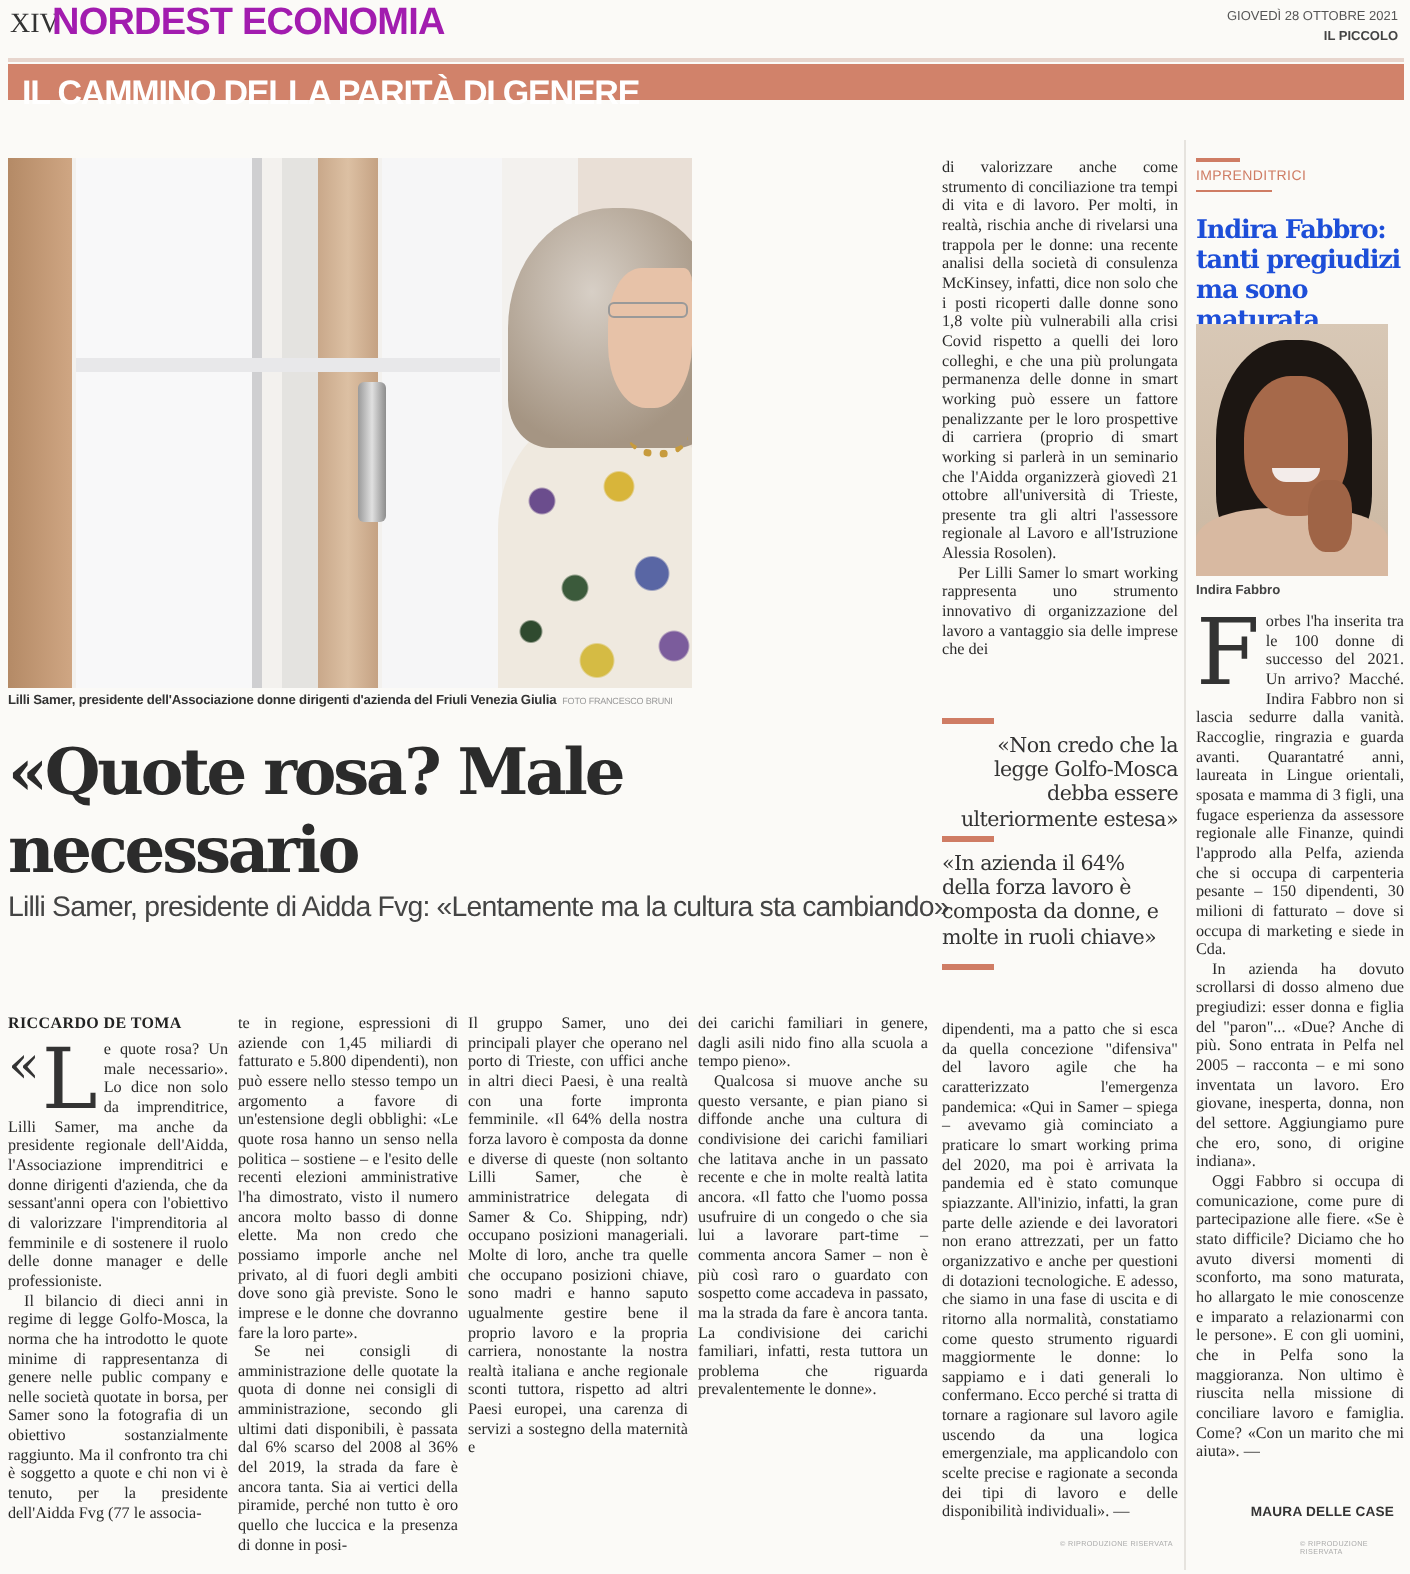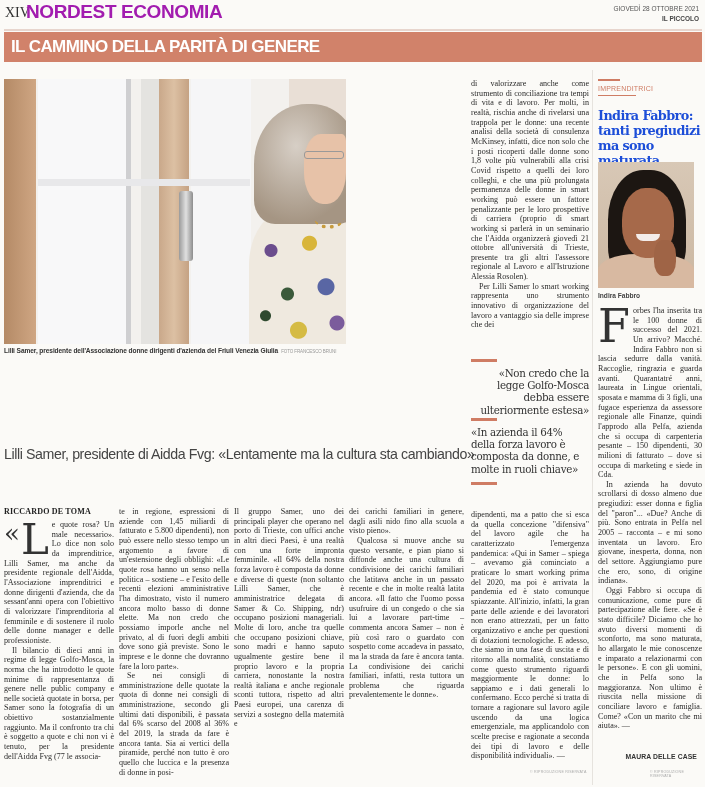--- a/index.html
+++ b/index.html
@@ -8,21 +8,21 @@
 
   
   .masthead { position: absolute; left: 0; top: 0; width: 705px; height: 30px; }
   .page-num { position: absolute; left: 5px; top: 5px; font-family: "Liberation Serif", serif; font-size: 14px; color: #333; }
   .section-name { position: absolute; left: 26px; top: 1px; font-family: "Liberation Sans", sans-serif; font-weight: bold; font-size: 19px; color: #a21caf; letter-spacing: -0.4px; }
   .date { position: absolute; right: 6px; top: 5px; font-family: "Liberation Sans", sans-serif; font-size: 6.5px; color: #555; }
   .paper { position: absolute; right: 6px; top: 15px; font-family: "Liberation Sans", sans-serif; font-size: 6.5px; font-weight: bold; color: #444; }
   .top-rule { position: absolute; left: 4px; top: 29px; width: 698px; height: 2px; background: #e7d5cd; }
 
   
-  .banner { position: absolute; left: 4px; top: 32px; width: 698px; height: 30px; background: #d1826a; }
+  .banner { position: absolute; left: 4px; top: 32px; width: 698px; height: 18px; background: #d1826a; }
   .banner-text { position: absolute; left: 7px; top: 5px; font-family: "Liberation Sans", sans-serif; font-weight: bold; font-size: 17px; color: #fff; letter-spacing: -0.6px; }
 
   
   .photo { position: absolute; left: 4px; top: 79px; width: 342px; height: 265px; overflow: hidden; background: #f3f1ee; }
   .photo .wall-left { position:absolute; left:0; top:0; width:32px; height:265px; background: linear-gradient(90deg,#b48a66,#cfa683); }
   .photo .pane1 { position:absolute; left:34px; top:0; width:92px; height:265px; background:#f8f8f9; }
   .photo .sash { position:absolute; left:122px; top:0; width:5px; height:265px; background:#cfcfd1; }
   .photo .frame1 { position:absolute; left:137px; top:0; width:26px; height:265px; background:#e4e3e0; }
   .photo .wood { position:absolute; left:155px; top:0; width:30px; height:265px; background: linear-gradient(90deg,#c9a88a,#dcc0a3,#c5a283); }
   .photo .pane2 { position:absolute; left:187px; top:0; width:60px; height:265px; background:#f6f6f7; }
@@ -108,21 +108,21 @@
   <div class="hair"></div>
   <div class="face"></div>
   <div class="glasses"></div>
   <div class="necklace"></div>
 </div>
 <div class="caption">
   <span>Lilli Samer, presidente dell'Associazione donne dirigenti d'azienda del Friuli Venezia Giulia</span><span class="credit">FOTO FRANCESCO BRUNI</span>
 </div>
 
 <h1 class="headline">
-  <br>
+  <span>«Quote rosa? Male necessario</span><br>
 </h1>
 <div class="subhead">Lilli Samer, presidente di Aidda Fvg: «Lentamente ma la cultura sta cambiando»</div>
 
 <div class="byline">RICCARDO DE TOMA</div>
 
 <div class="col" style="left:4px; top:520px; width:110px;">
   <p class="dropcap-wrap">
     <span class="dropcap-quote">«</span><span class="dropcap-L">L</span><span>e quote rosa? Un male necessario». Lo dice non solo da imprenditrice, Lilli Samer, ma anche da presidente regionale dell'Aidda, l'Associazione imprenditrici e donne dirigenti d'azienda, che da sessant'anni opera con l'obiettivo di valorizzare l'imprenditoria al femminile e di sostenere il ruolo delle donne manager e delle professioniste.</span>
   </p>
   <p>Il bilancio di dieci anni in regime di legge Golfo-Mosca, la norma che ha introdotto le quote minime di rappresentanza di genere nelle public company e nelle società quotate in borsa, per Samer sono la fotografia di un obiettivo sostanzialmente raggiunto. Ma il confronto tra chi è soggetto a quote e chi non vi è tenuto, per la presidente dell'Aidda Fvg (77 le associa-</p>
@@ -131,21 +131,21 @@
 <div class="col" style="left:119px; top:507px; width:110px;">
   <p style="text-indent:0">te in regione, espressioni di aziende con 1,45 miliardi di fatturato e 5.800 dipendenti), non può essere nello stesso tempo un argomento a favore di un'estensione degli obblighi: «Le quote rosa hanno un senso nella politica – sostiene – e l'esito delle recenti elezioni amministrative l'ha dimostrato, visto il numero ancora molto basso di donne elette. Ma non credo che possiamo imporle anche nel privato, al di fuori degli ambiti dove sono già previste. Sono le imprese e le donne che dovranno fare la loro parte».</p>
   <p>Se nei consigli di amministrazione delle quotate la quota di donne nei consigli di amministrazione, secondo gli ultimi dati disponibili, è passata dal 6% scarso del 2008 al 36% del 2019, la strada da fare è ancora tanta. Sia ai vertici della piramide, perché non tutto è oro quello che luccica e la presenza di donne in posi-</p>
 </div>
 
 <div class="col" style="left:234px; top:507px; width:110px;">
   <p>Il gruppo Samer, uno dei principali player che operano nel porto di Trieste, con uffici anche in altri dieci Paesi, è una realtà con una forte impronta femminile. «Il 64% della nostra forza lavoro è composta da donne e diverse di queste (non soltanto Lilli Samer, che è amministratrice delegata di Samer &amp; Co. Shipping, ndr) occupano posizioni manageriali. Molte di loro, anche tra quelle che occupano posizioni chiave, sono madri e hanno saputo ugualmente gestire bene il proprio lavoro e la propria carriera, nonostante la nostra realtà italiana e anche regionale sconti tuttora, rispetto ad altri Paesi europei, una carenza di servizi a sostegno della maternità e</p>
 </div>
 
 <div class="col" style="left:349px; top:507px; width:115px;">
-  <p>dei carichi familiari in genere, dagli asili nido fino alla scuola a visto pieno».</p>
+  <p>dei carichi familiari in genere, dagli asili nido fino alla scuola a tempo pieno».</p>
   <p>Qualcosa si muove anche su questo versante, e pian piano si diffonde anche una cultura di condivisione dei carichi familiari che latitava anche in un passato recente e che in molte realtà latita ancora. «Il fatto che l'uomo possa usufruire di un congedo o che sia lui a lavorare part-time – commenta ancora Samer – non è più così raro o guardato con sospetto come accadeva in passato, ma la strada da fare è ancora tanta. La condivisione dei carichi familiari, infatti, resta tuttora un problema che riguarda prevalentemente le donne».</p>
 </div>
 
 <div class="col" style="left:471px; top:79px; width:118px;">
   <p>di valorizzare anche come strumento di conciliazione tra tempi di vita e di lavoro. Per molti, in realtà, rischia anche di rivelarsi una trappola per le donne: una recente analisi della società di consulenza McKinsey, infatti, dice non solo che i posti ricoperti dalle donne sono 1,8 volte più vulnerabili alla crisi Covid rispetto a quelli dei loro colleghi, e che una più prolungata permanenza delle donne in smart working può essere un fattore penalizzante per le loro prospettive di carriera (proprio di smart working si parlerà in un seminario che l'Aidda organizzerà giovedì 21 ottobre all'università di Trieste, presente tra gli altri l'assessore regionale al Lavoro e all'Istruzione Alessia Rosolen).</p>
   <p>Per Lilli Samer lo smart working rappresenta uno strumento innovativo di organizzazione del lavoro a vantaggio sia delle imprese che dei</p>
 </div>
 
 <div class="pq-rule" style="left:471px; top:359px;"></div>
 <div class="pullquote" style="top:367px;text-align:right;">«Non credo che la legge Golfo-Mosca debba essere ulteriormente estesa»</div>

